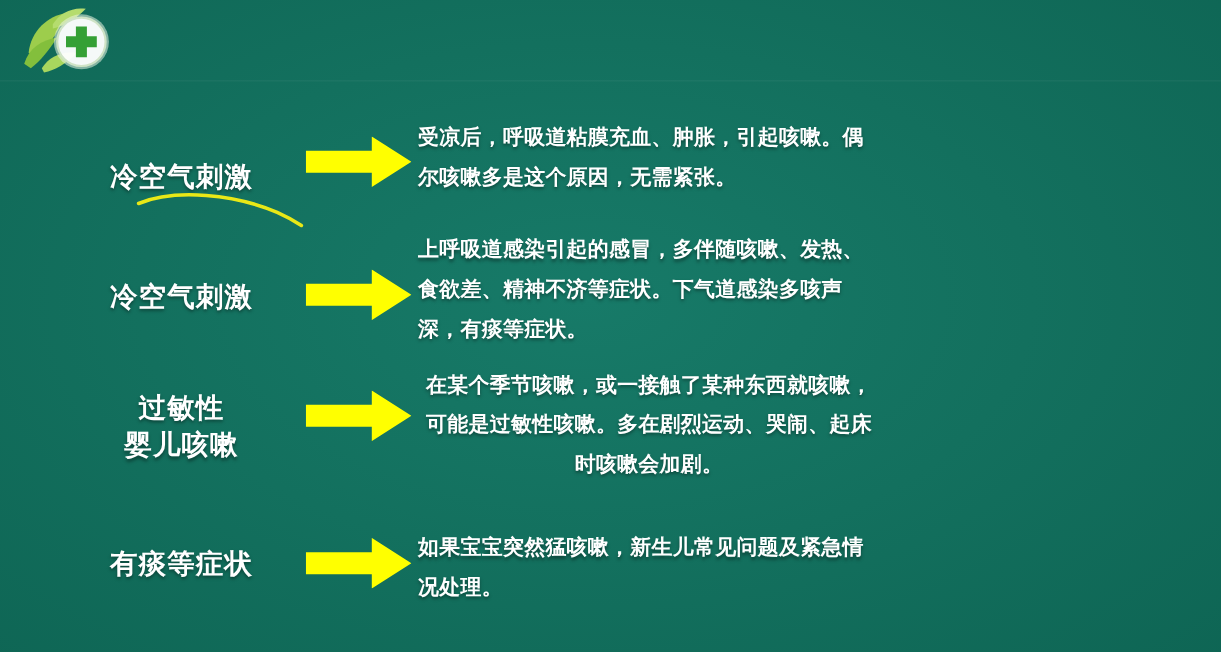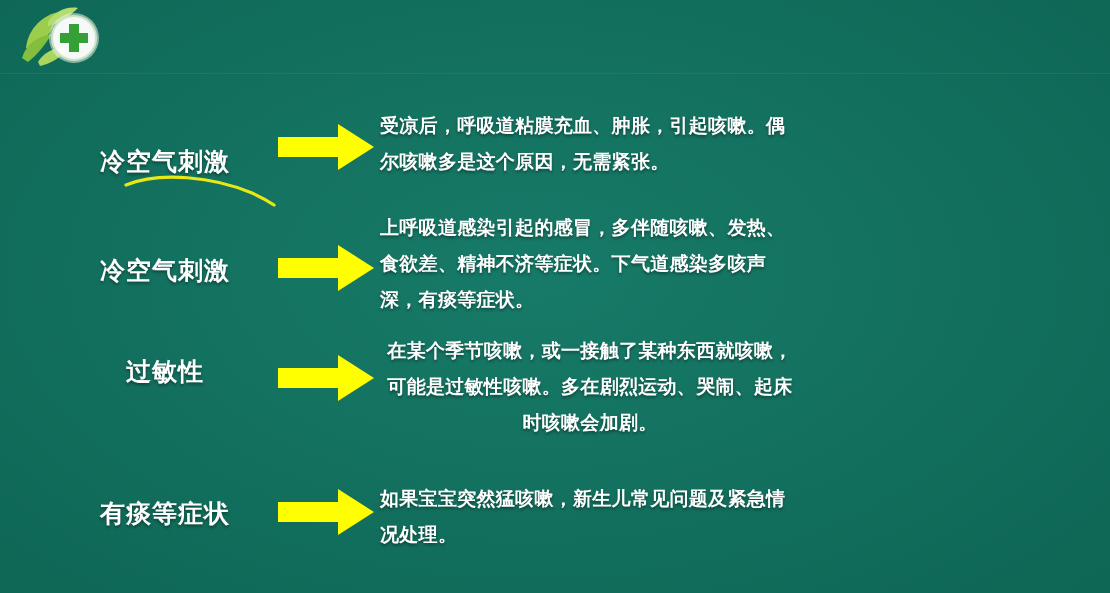--- a/index.html
+++ b/index.html
@@ -192,20 +192,21 @@
       <svg width="96" height="46" viewBox="0 0 96 46" aria-hidden="true">
         <path d="M0 13 H60 V0 L96 23 L60 46 V33 H0 Z" fill="#FFFF00"></path>
       </svg>
     </div>
     <div class="row-text" style="top:210px;">上呼吸道感染引起的感冒，多伴随咳嗽、发热、食欲差、精神不济等症状。下气道感染多咳声深，有痰等症状。</div>
   </div>
 
   <div class="row" style="top:0;">
     <div class="row-label" style="left:50px; top:354px;">
       <span>过敏性</span>
+      <span class="l2">婴儿咳嗽</span>
     </div>
     <div class="arrow" style="left:278px; top:355px;">
       <svg width="96" height="46" viewBox="0 0 96 46" aria-hidden="true">
         <path d="M0 13 H60 V0 L96 23 L60 46 V33 H0 Z" fill="#FFFF00"></path>
       </svg>
     </div>
     <div class="row-text" style="top:333px;text-align:center;">在某个季节咳嗽，或一接触了某种东西就咳嗽，可能是过敏性咳嗽。多在剧烈运动、哭闹、起床时咳嗽会加剧。</div>
   </div>
 
   <div class="row" style="top:0;">

